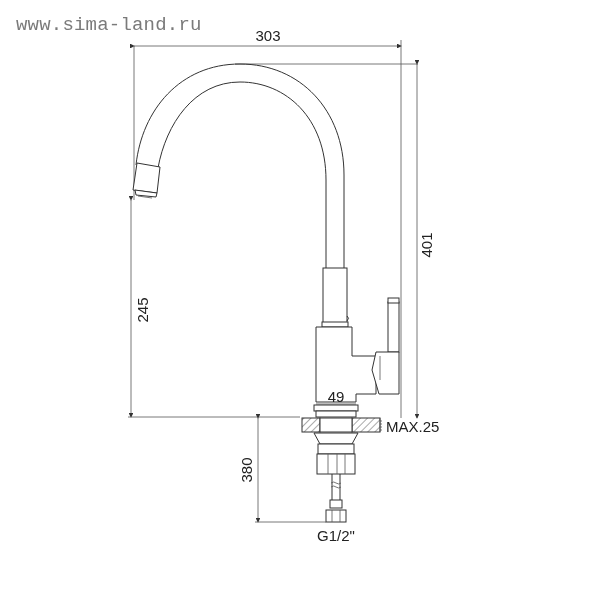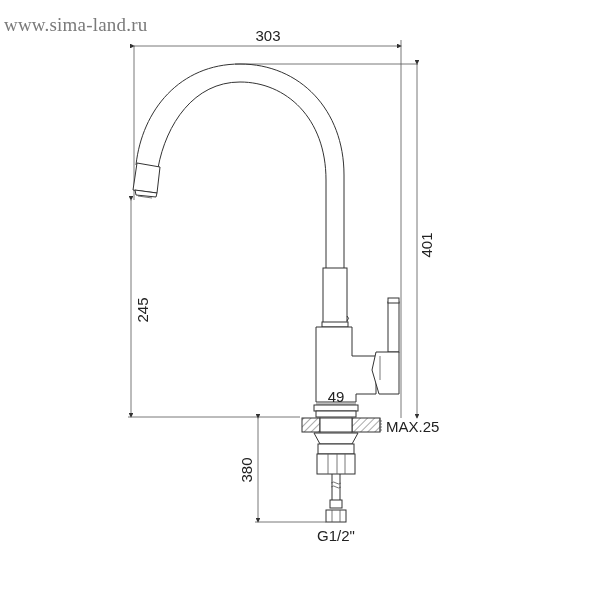--- a/index.html
+++ b/index.html
@@ -1,17 +1,17 @@
 <!DOCTYPE html>
 <html><head>
 <meta charset="utf-8">
 <style>
   html, body { margin: 0; padding: 0; background: #ffffff; }
   body { width: 600px; height: 600px; position: relative; overflow: hidden; font-family: "Liberation Sans", sans-serif; }
-  .watermark { position: absolute; left: 4px; top: 14px; font-size: 19px; color: #7a7a7a; letter-spacing: 0.2px; font-family: Liberation Serif, serif; }
+  .watermark { position: absolute; left: 16px; top: 14px; font-size: 19px; color: #7a7a7a; letter-spacing: 0.2px; font-family: Liberation Mono, monospace; }
   svg { position: absolute; left: 0; top: 0; }
   .dimtext { font-family: "Liberation Sans", sans-serif; font-size: 15px; fill: #222; }
   .ln { stroke: #333; stroke-width: 1; fill: none; }
   .thin { stroke: #555; stroke-width: 0.8; fill: none; }
   .body { stroke: #333; stroke-width: 1; fill: #fff; }
 </style>
 </head>
 <body>
 
 <div class="watermark">www.sima-land.ru</div>

